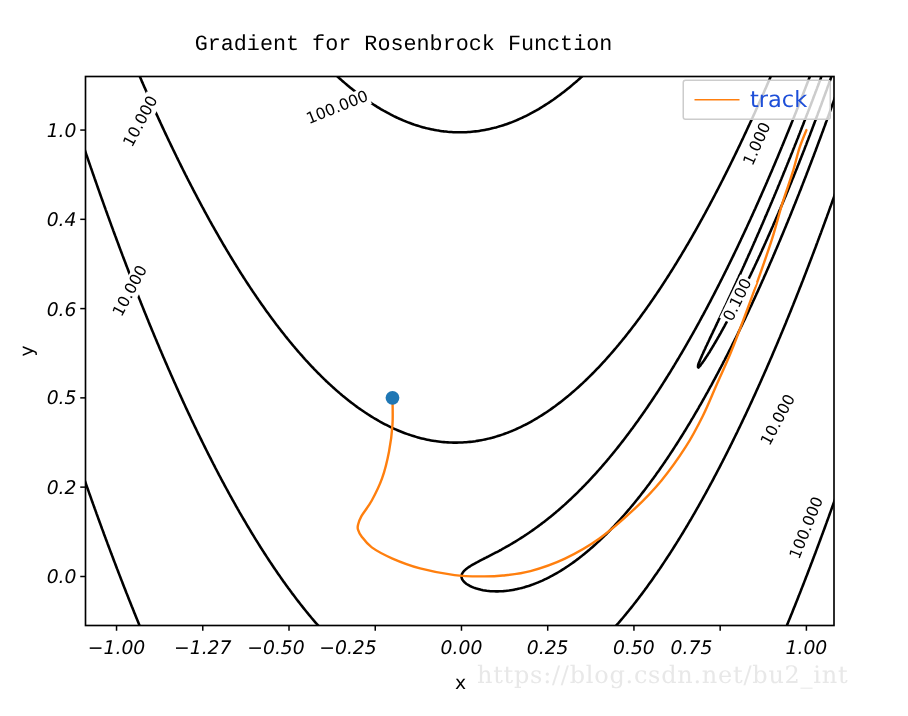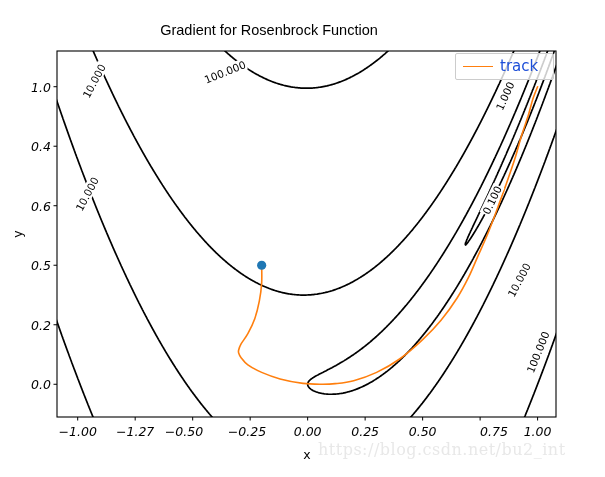--- a/index.html
+++ b/index.html
@@ -16,21 +16,21 @@
     overflow: hidden;
   }
   #plot-title {
     position: absolute;
     left: 0;
     top: 22px;
     width: 538px;
     text-align: center;
     font-size: 14.5px;
     color: #000000;
-    font-family: Liberation Sans, sans-serif;
+    font-family: Liberation Mono, monospace;
   }
   #canvas {
     position: absolute;
     left: 0;
     top: 0;
   }
   .tick-label {
     position: absolute;
     font-size: 12.5px;
     color: #000000;
@@ -151,25 +151,25 @@
         <line x1="53.5" y1="205.7317073170732" x2="57" y2="205.7317073170732" stroke="#000" stroke-width="1"></line>
         <line x1="53.5" y1="146.21951219512198" x2="57" y2="146.21951219512198" stroke="#000" stroke-width="1"></line>
         <line x1="53.5" y1="86.70731707317077" x2="57" y2="86.70731707317077" stroke="#000" stroke-width="1"></line>
       </g>
   </svg>
 
   <div id="tick-labels">
       <div class="tick-label xtick-label" style="left: 77.6959px; top: 424px;">−1.00</div>
       <div class="tick-label xtick-label" style="left: 135.184px; top: 424px;">−1.27</div>
       <div class="tick-label xtick-label" style="left: 184px; top: 424px;">−0.50</div>
-      <div class="tick-label xtick-label" style="left: 247px; top: 424px;">−0.25</div>
+      <div class="tick-label xtick-label" style="left: 232px; top: 424px;">−0.25</div>
       <div class="tick-label xtick-label" style="left: 307.65px; top: 424px;">0.00</div>
       <div class="tick-label xtick-label" style="left: 365.138px; top: 424px;">0.25</div>
       <div class="tick-label xtick-label" style="left: 422.627px; top: 424px;">0.50</div>
-      <div class="tick-label xtick-label" style="left: 494px; top: 424px;">0.75</div>
+      <div class="tick-label xtick-label" style="left: 461px; top: 424px;">0.75</div>
       <div class="tick-label xtick-label" style="left: 537.604px; top: 424px;">1.00</div>
       <div class="tick-label ytick-label" style="left: 23px; width: 28px; top: 384.268px;">0.0</div>
       <div class="tick-label ytick-label" style="left: 23px; width: 28px; top: 324.756px;">0.2</div>
       <div class="tick-label ytick-label" style="left: 23px; width: 28px; top: 265.244px;">0.5</div>
       <div class="tick-label ytick-label" style="left: 23px; width: 28px; top: 205.732px;">0.6</div>
       <div class="tick-label ytick-label" style="left: 23px; width: 28px; top: 146.22px;">0.4</div>
       <div class="tick-label ytick-label" style="left: 23px; width: 28px; top: 86.7073px;">1.0</div>
     </div>
   <div id="contour-labels">
       <div class="clabel" style="left: 93.7926px; top: 80.7561px; transform: translate(-50%, -50%) rotate(-62deg);">10.000</div>

